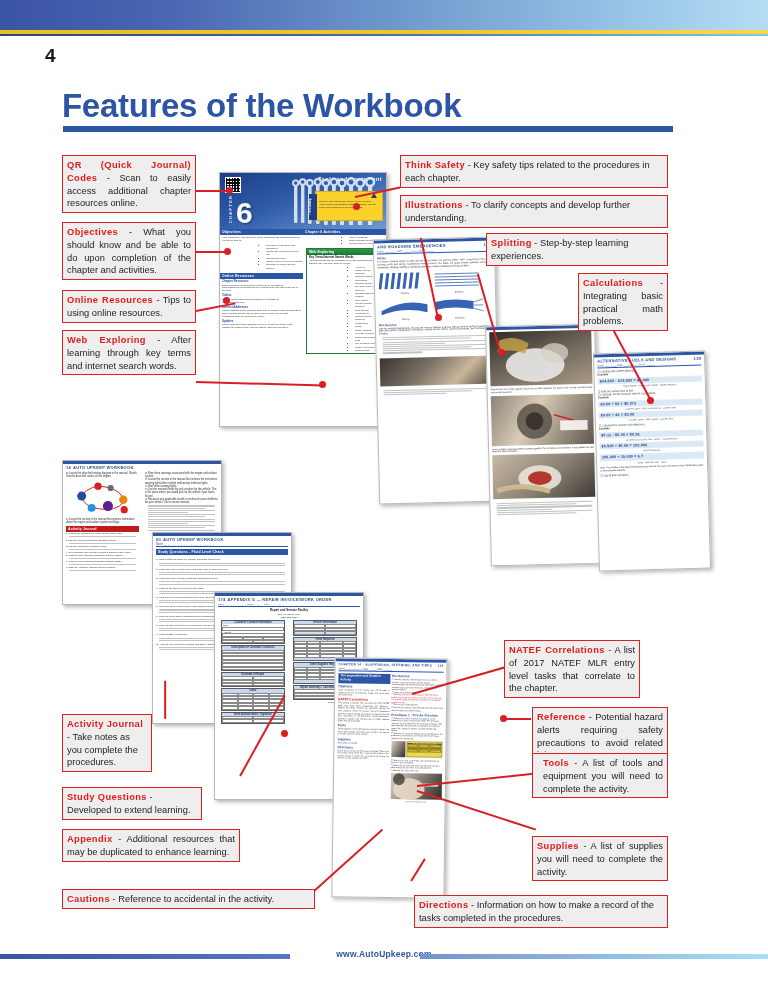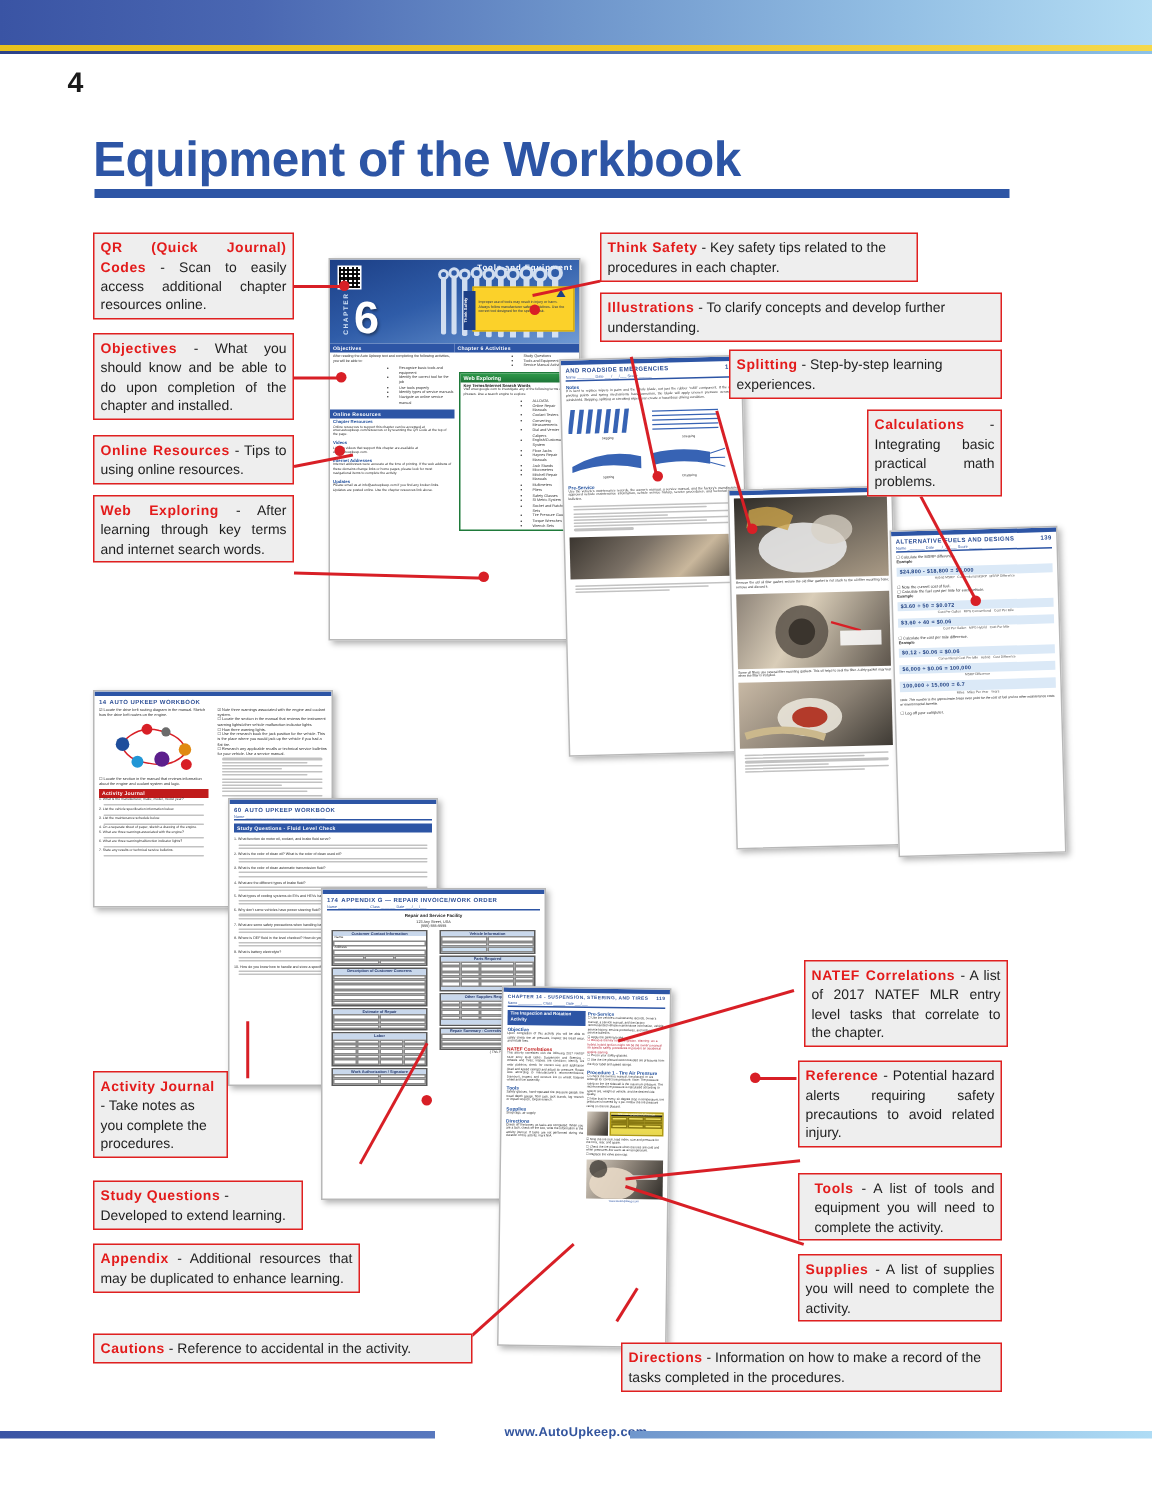--- a/index.html
+++ b/index.html
@@ -174,21 +174,21 @@
   .chk{ font-size:2.6px; }
 </style>
 </head>
 <body>
 
 <div class="top-banner"></div>
 <div class="top-rule-gold"></div>
 <div class="top-rule-dark"></div>
 
 <div class="page-number">4</div>
-<div class="page-title">Equipment of the Workbook</div>
+<div class="page-title">Features of the Workbook</div>
 <div class="title-rule"></div>
 
 <div class="pg" id="pg-ch6" style="left:219px; top:172px; width:168px; height:255px;">
   <div class="cover">
     <div class="qr"></div>
     <div class="toolhdr">Tools and Equipment</div>
     <svg class="wrenches" viewBox="0 0 92 48">
       <g fill="#dfe9f6" opacity="0.92">
         <g transform="translate(2,2)">
             <rect x="0" y="6" width="3.4" height="38" rx="1.2"></rect>
@@ -935,56 +935,56 @@
 
 <div class="leader" style="left:314px; top:890px; width:92px; transform:rotate(-42deg);"></div>
 
 <div class="leader" style="left:411px; top:880px; width:26px; transform:rotate(-58deg);"></div>
 
 <div class="callout" style="left:62px; top:155px; width:134px;">
   <span class="term">QR (Quick Journal) Codes</span><span> - Scan to easily access additional chapter resources online.</span>
 </div>
 
 <div class="callout" style="left:62px; top:222px; width:134px;">
-  <span class="term">Objectives</span><span> - What you should know and be able to do upon completion of the chapter and installed.</span>
+  <span class="term">Objectives</span><span> - What you should know and be able to do upon completion of the chapter and activities.</span>
 </div>
 
 <div class="callout" style="left:62px; top:290px; width:134px;">
   <span class="term">Online Resources</span><span> - Tips to using online resources.</span>
 </div>
 
 <div class="callout" style="left:62px; top:330px; width:134px;">
   <span class="term">Web Exploring</span><span> - After learning through key terms and internet search words.</span>
 </div>
 
-<div class="callout nojust" style="left:400px; top:155px; width:212px;">
+<div class="callout nojust" style="left:400px; top:155px; width:268px;">
   <span class="term">Think Safety</span><span> - Key safety tips related to the procedures in each chapter.</span>
 </div>
 
 <div class="callout nojust" style="left:400px; top:195px; width:268px;">
   <span class="term">Illustrations</span><span> - To clarify concepts and develop further understanding.</span>
 </div>
 
 <div class="callout nojust" style="left:486px; top:233px; width:182px;">
   <span class="term">Splitting</span><span> - Step-by-step learning experiences.</span>
 </div>
 
 <div class="callout" style="left:578px; top:273px; width:90px;">
   <span class="term">Calculations</span><span> - Integrating basic practical math problems.</span>
 </div>
 
-<div class="callout" style="left:536px; top:640px; width:136px;">
+<div class="callout" style="left:504px; top:640px; width:136px;">
   <span class="term">NATEF Correlations</span><span> - A list of 2017 NATEF MLR entry level tasks that correlate to the chapter.</span>
 </div>
 
 <div class="callout" style="left:532px; top:707px; width:136px;">
   <span class="term">Reference</span><span> - Potential hazard alerts requiring safety precautions to avoid related injury.</span>
 </div>
 
-<div class="callout" style="left:532px; top:782px; width:136px;padding-left:10px;">
+<div class="callout" style="left:532px; top:753px; width:136px;padding-left:10px;">
   <span class="term">Tools</span><span> - A list of tools and equipment you will need to complete the activity.</span>
 </div>
 
 <div class="callout" style="left:532px; top:836px; width:136px;">
   <span class="term">Supplies</span><span> - A list of supplies you will need to complete the activity.</span>
 </div>
 
 <div class="callout nojust" style="left:62px; top:714px; width:90px;">
   <span class="term">Activity Journal</span><span> - Take notes as you complete the procedures.</span>
 </div>

